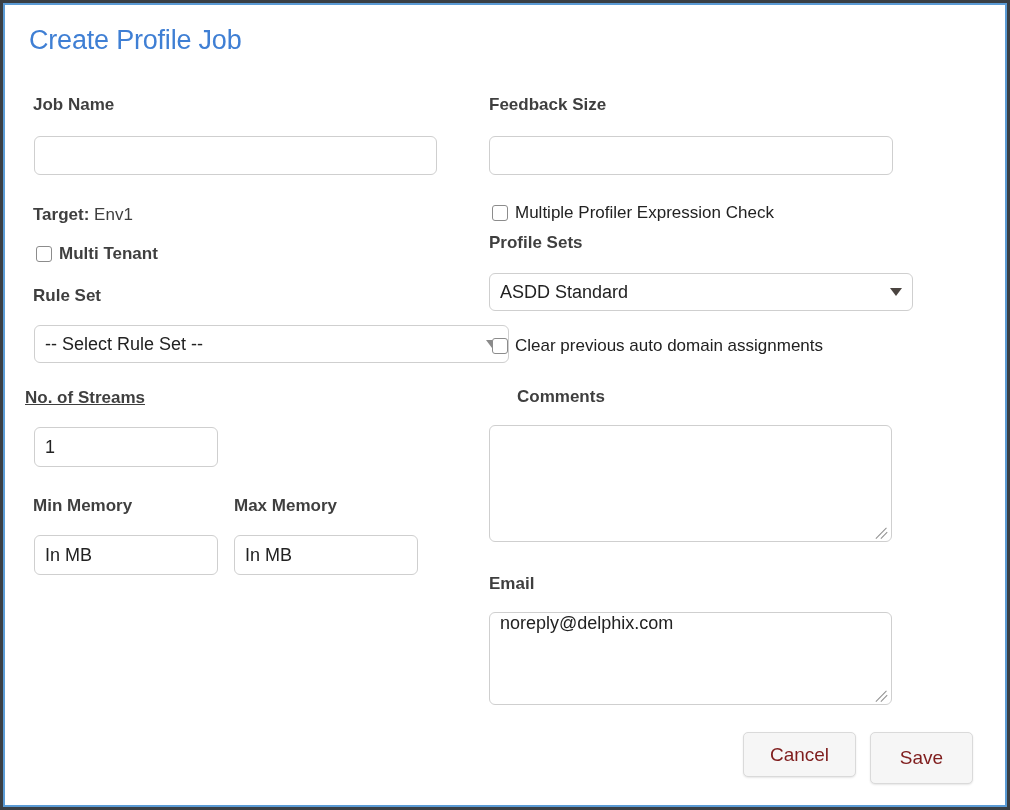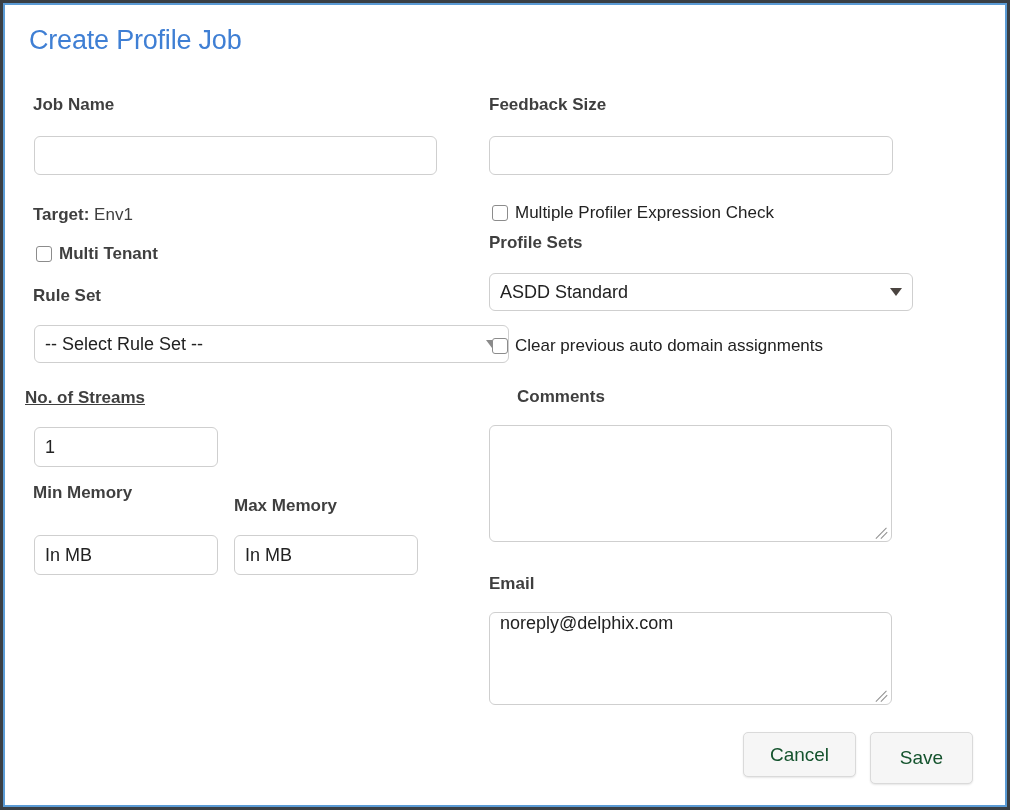--- a/index.html
+++ b/index.html
@@ -114,21 +114,21 @@
   .grip i.a { width: 15px; left: -1px; top: 12px; transform: rotate(-45deg); }
   .grip i.b { width: 9px; left: 4px; top: 12px; transform: rotate(-45deg); }
 
   .btn {
     position: absolute;
     background: #f6f6f6;
     border: 1px solid #dadada;
     border-radius: 5px;
     font-family: "Liberation Sans", sans-serif;
     font-size: 19px;
-    color: #14532d;
+    color: #7f1d1d;
     cursor: pointer;
     box-shadow: 0 1px 2px rgba(0,0,0,0.10);
   }
 </style>
 </head>
 <body>
 
 <div id="dialog">
 
   <div class="title">Create Profile Job</div>
@@ -148,21 +148,21 @@
 
   <div class="label" style="left:28px; top:281px;">Rule Set</div>
   <div class="select" style="left:29px; top:320px; width:475px; height:38px;">
     <span class="sel-text">-- Select Rule Set --</span>
     <span class="caret"></span>
   </div>
 
   <div class="label" style="left:20px; top:383px;text-decoration:underline;">No. of Streams</div>
   <input class="field" style="left: 29px; top: 422px; width: 184px; height: 40px;" value="1">
 
-  <div class="label" style="left:28px; top:478px;text-align:right;">Min Memory</div>
+  <div class="label" style="left:28px; top:491px;text-align:right;">Min Memory</div>
   <input class="field" style="left: 29px; top: 530px; width: 184px; height: 40px;" value="In MB">
 
   <div class="label" style="left:229px; top:491px;">Max Memory</div>
   <input class="field" style="left: 229px; top: 530px; width: 184px; height: 40px;" value="In MB">
 
   <div class="label" style="left:484px; top:90px;">Feedback Size</div>
   <input class="field" style="left: 484px; top: 131px; width: 404px; height: 39px;" value="">
 
   <div class="cbrow" style="left:487px; top:200px;">
     <div class="cbox"></div>

